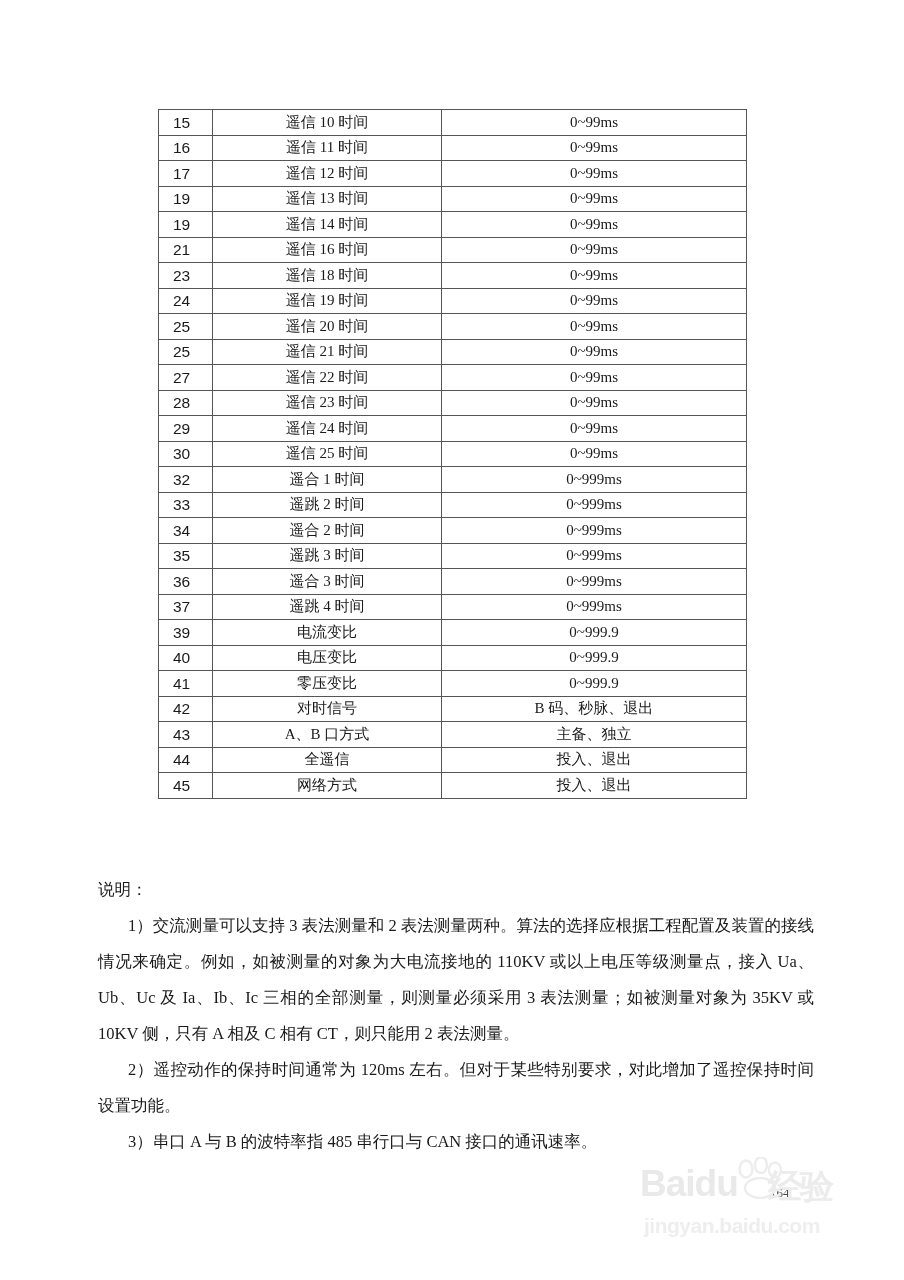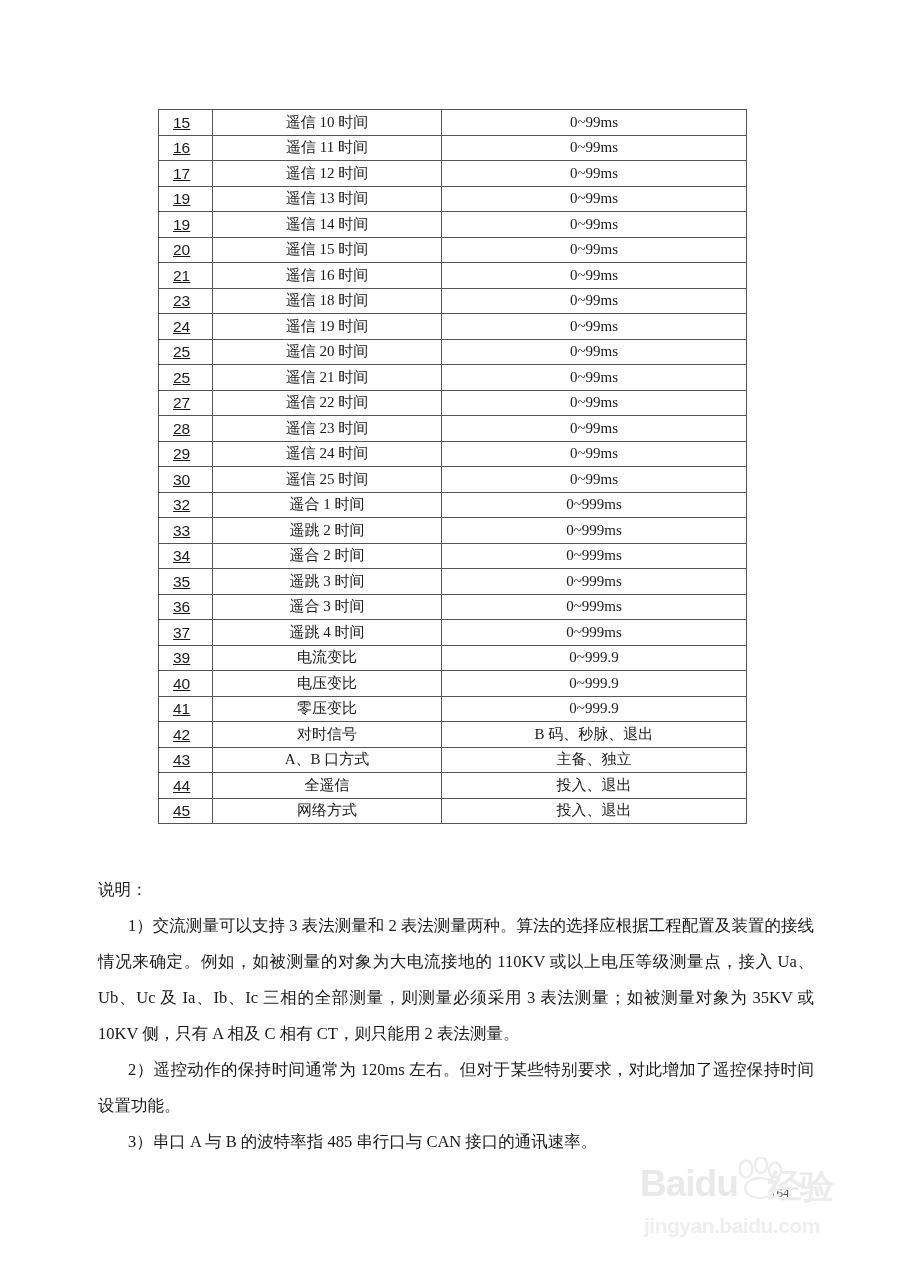--- a/index.html
+++ b/index.html
@@ -42,21 +42,20 @@
     vertical-align: middle;
     font-size: 15px;
   }
   .spec-table td.cell-no {
     text-align: center;
     font-family: "Liberation Sans", "DejaVu Sans", sans-serif;
     font-size: 15.5px;
     padding-left: 6px;
     text-align: left;
     padding-left: 14px;
-    text-decoration: underline;
   }
   .spec-table td.cell-name,
   .spec-table td.cell-value {
     text-align: center;
   }
 
   
   .notes {
     position: absolute;
     left: 98px;
@@ -169,25 +168,20 @@
           <td class="cell-value">0~99ms</td>
         </tr>
         <tr>
           <td class="cell-no">19</td>
           <td class="cell-name">遥信 13 时间</td>
           <td class="cell-value">0~99ms</td>
         </tr>
         <tr>
           <td class="cell-no">19</td>
           <td class="cell-name">遥信 14 时间</td>
-          <td class="cell-value">0~99ms</td>
-        </tr>
-        <tr>
-          <td class="cell-no">20</td>
-          <td class="cell-name">遥信 15 时间</td>
           <td class="cell-value">0~99ms</td>
         </tr>
         <tr>
           <td class="cell-no">21</td>
           <td class="cell-name">遥信 16 时间</td>
           <td class="cell-value">0~99ms</td>
         </tr>
         <tr>
           <td class="cell-no">23</td>
           <td class="cell-name">遥信 18 时间</td>

